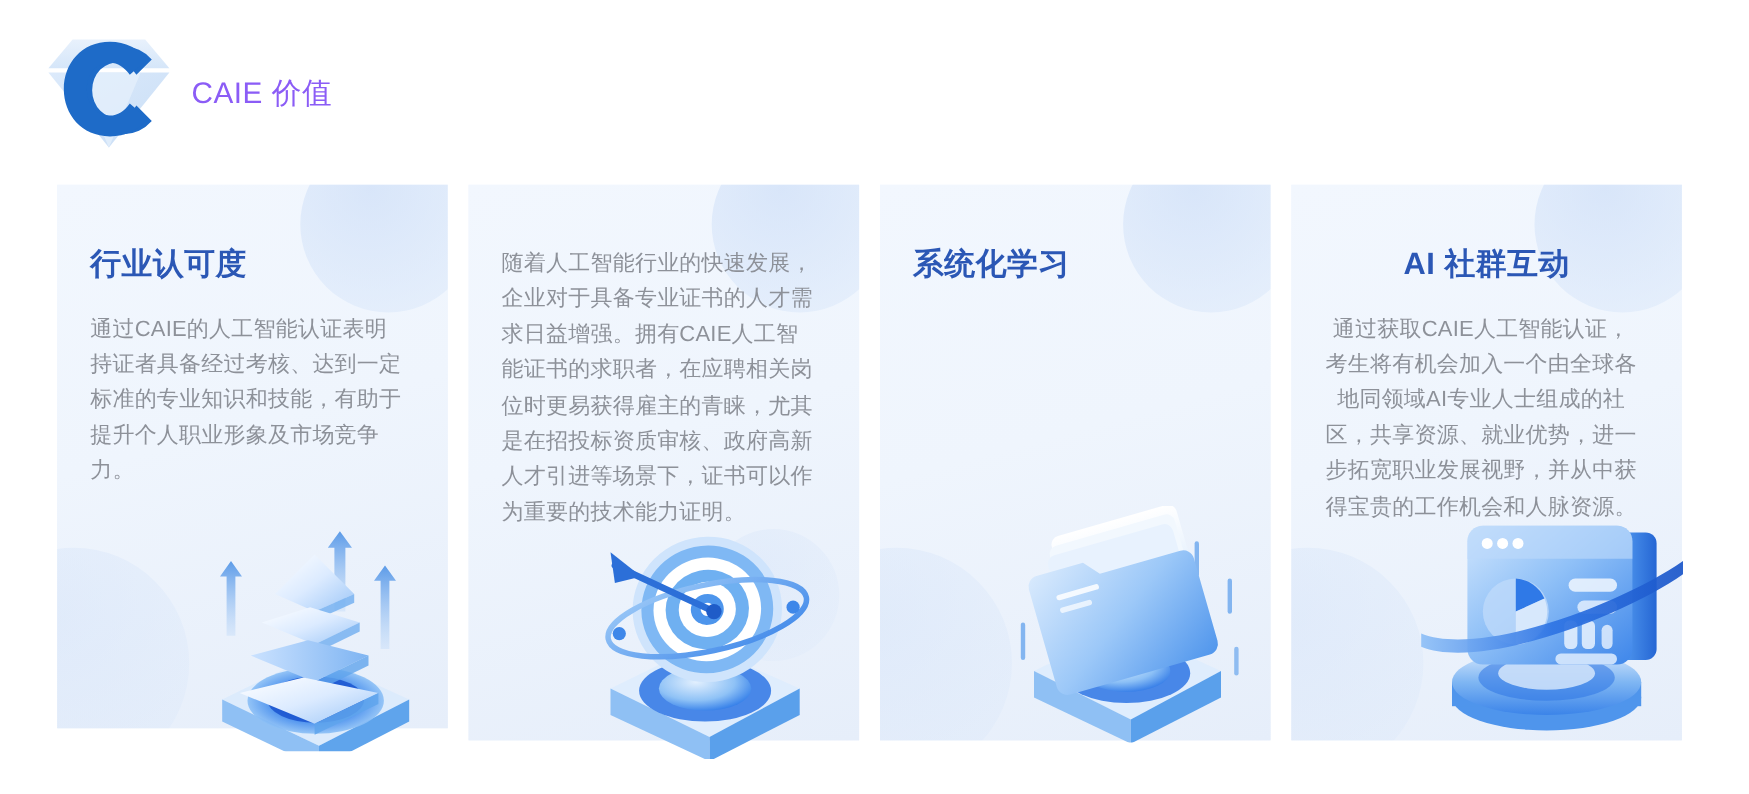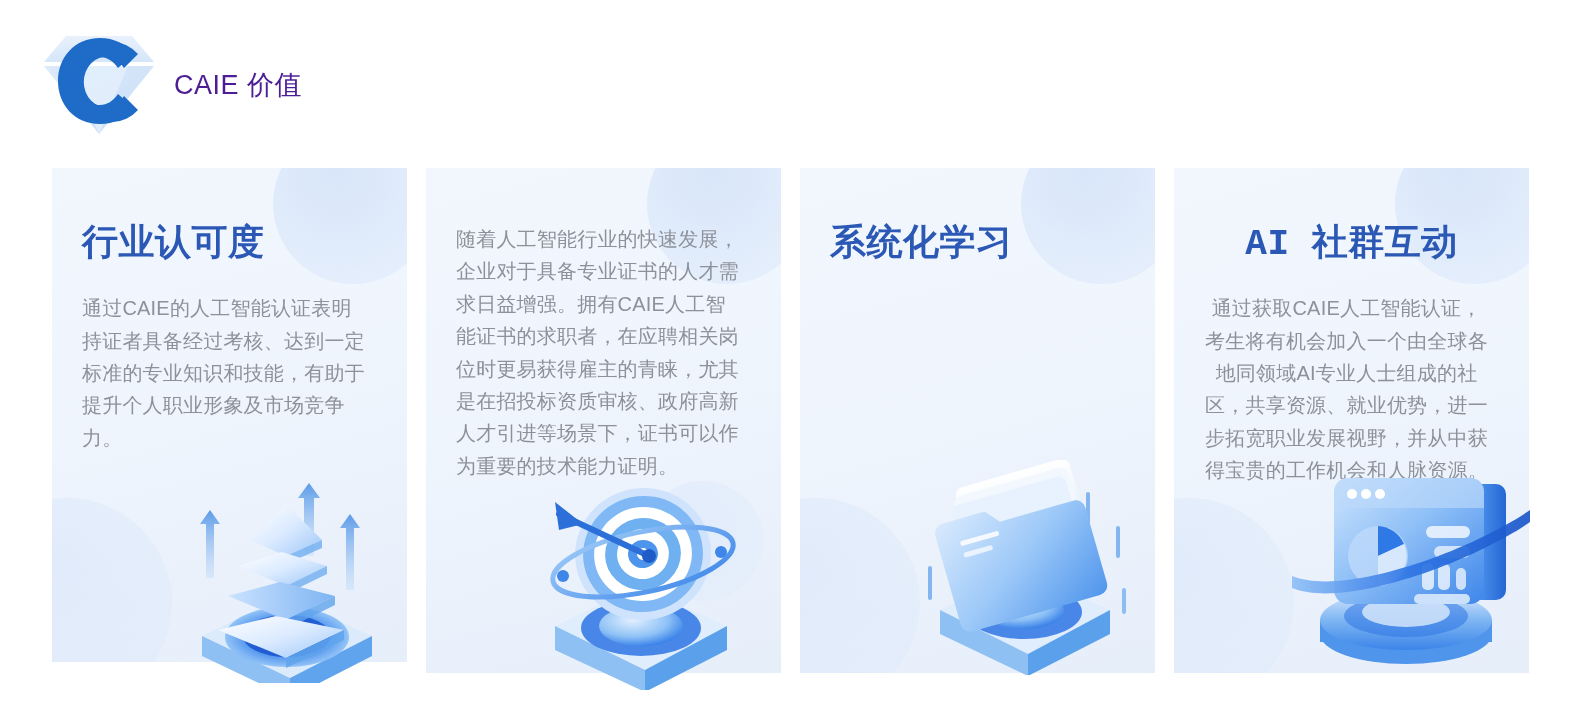--- a/index.html
+++ b/index.html
@@ -13,21 +13,21 @@
   
   .header{
     position:absolute;left:38px;top:22px;
     display:flex;align-items:center;
   }
   .logo-wrap{
     position:relative;width:122px;height:118px;flex:none;
   }
   .logo-wrap svg{display:block;width:122px;height:118px;}
   .header-title{
-    font-size:27px;color:#4c1d95;font-weight:400;
+    font-size:27px;color:#8b5cf6;font-weight:400;
     letter-spacing:.5px;white-space:nowrap;
     margin-left:14px;margin-top:8px;
   }
   
   .cards{
     position:absolute;left:52px;top:168px;
     width:1502px;height:520px;
     display:flex;
     align-items:flex-start;
   }
@@ -50,24 +50,23 @@
     position:absolute;
     border-radius:50%;
     background:radial-gradient(circle at 40% 30%,rgba(208,224,248,.75),rgba(216,231,250,.35));
   }
   .deco-a{width:160px;height:160px;right:-26px;top:-44px;}
   .deco-b{width:210px;height:210px;left:-90px;top:330px;opacity:.55;}
   .deco-c{width:120px;height:120px;right:18px;bottom:72px;opacity:.45;}
 
   .card-inner{position:relative;padding:55px 30px 0 30px;}
   .card-title{
-    font-size:36px;font-weight:700;color:#2B57B5;
+    font-size:28px;font-weight:700;color:#2B57B5;
     letter-spacing:.5px;line-height:1.2;margin:0 0 26px 0;
     white-space:nowrap;
-    font-family:Liberation Mono, monospace;
   }
   .card-body{
     font-size:20px;line-height:1.62;color:#8d9199;
     letter-spacing:.2px;margin:0;
     max-width:285px;
   }
   .card-art{
     position:absolute;
     pointer-events:none;
   }

